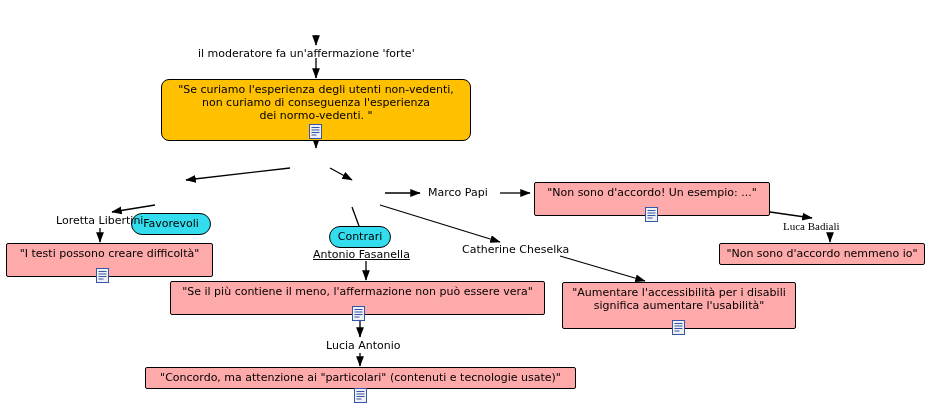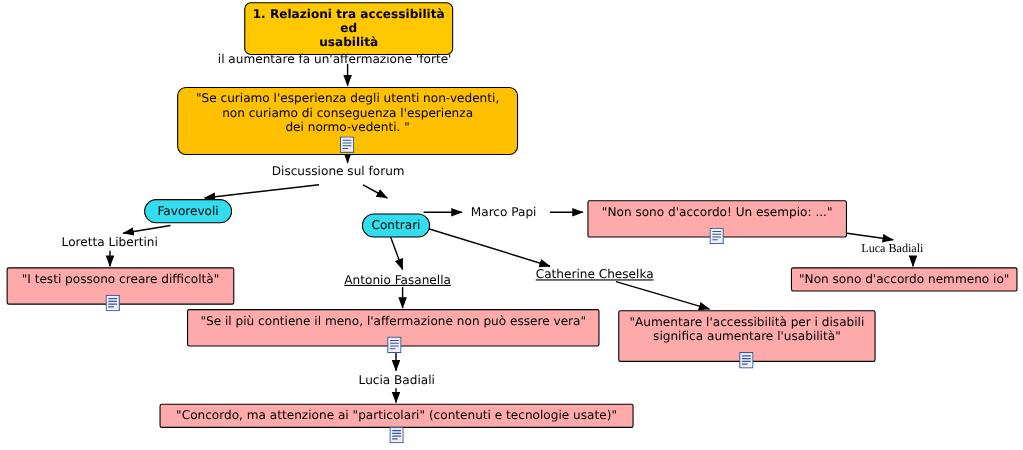--- a/index.html
+++ b/index.html
@@ -48,20 +48,21 @@
     text-align: center;
   }
   .node.pink {
     background: #ffaaaa;
     border-radius: 2px;
   }
   .node.cyan {
     background: #33dded;
     border-radius: 10px;
     font-weight: normal;
+    margin-top: 32px;
   }
   .edge-label {
     position: absolute;
     font-size: 11px;
     color: #000000;
     white-space: nowrap;
     background: transparent;
   }
   .doc-icon {
     position: absolute;
@@ -111,22 +112,20 @@
       <path d="M380,205 L500,242"></path>
 
       <path d="M560,256 L645,281"></path>
 
       <path d="M360,308 L360,337"></path>
 
       <path d="M360,353 L360,366"></path>
     </g>
   </svg>
 
-  <div class="node yellow" style="left:222px; top:2px; width:190px;">1. Relazioni tra accessibilità ed
-usabilità</div>
 
   <div class="node orange" style="left:161px; top:79px; width:310px; padding-bottom:18px;">"Se curiamo l'esperienza degli utenti non-vedenti,
 non curiamo di conseguenza l'esperienza
 dei normo-vedenti. "</div>
   <span class="doc-icon" style="left:309px; top:124px;">
     <svg viewBox="0 0 13 15">
         <rect x="0.5" y="0.5" width="12" height="14" fill="#f0f0f0" stroke="#3355aa"></rect>
         <path d="M2.5 3.5h8M2.5 6h8M2.5 8.5h8M2.5 11h5" stroke="#3355aa" fill="none"></path>
       </svg>
   </span>
@@ -171,22 +170,21 @@
   </span>
 
   <div class="node pink" style="left:145px; top:367px; width:431px;">"Concordo, ma attenzione ai "particolari" (contenuti e tecnologie usate)"</div>
   <span class="doc-icon" style="left:354px; top:388px;">
     <svg viewBox="0 0 13 15">
         <rect x="0.5" y="0.5" width="12" height="14" fill="#f0f0f0" stroke="#3355aa"></rect>
         <path d="M2.5 3.5h8M2.5 6h8M2.5 8.5h8M2.5 11h5" stroke="#3355aa" fill="none"></path>
       </svg>
   </span>
 
-  <div class="edge-label" style="left:198px; top:47px;">il aumentare fa un'affermazione 'forte'</div>
-  <div class="edge-label" style="left:247px; top:149px;">Discussione sul forum</div>
+  <div class="edge-label" style="left:198px; top:47px;">il moderatore fa un'affermazione 'forte'</div>
   <div class="edge-label" style="left:56px; top:214px;">Loretta Libertini</div>
   <div class="edge-label" style="left:428px; top:186px;">Marco Papi</div>
   <div class="edge-label" style="left:783px; top:220px;font-family:Liberation Serif, serif;">Luca Badiali</div>
   <div class="edge-label" style="left:313px; top:248px;text-decoration:underline;">Antonio Fasanella</div>
-  <div class="edge-label" style="left:487px; top:243px;text-decoration:underline;">Catherine Cheselka</div>
-  <div class="edge-label" style="left:326px; top:339px;">Lucia Badiali</div>
+  <div class="edge-label" style="left:462px; top:243px;">Catherine Cheselka</div>
+  <div class="edge-label" style="left:326px; top:339px;">Lucia Antonio</div>
 
 </div>
 
 </body></html>

